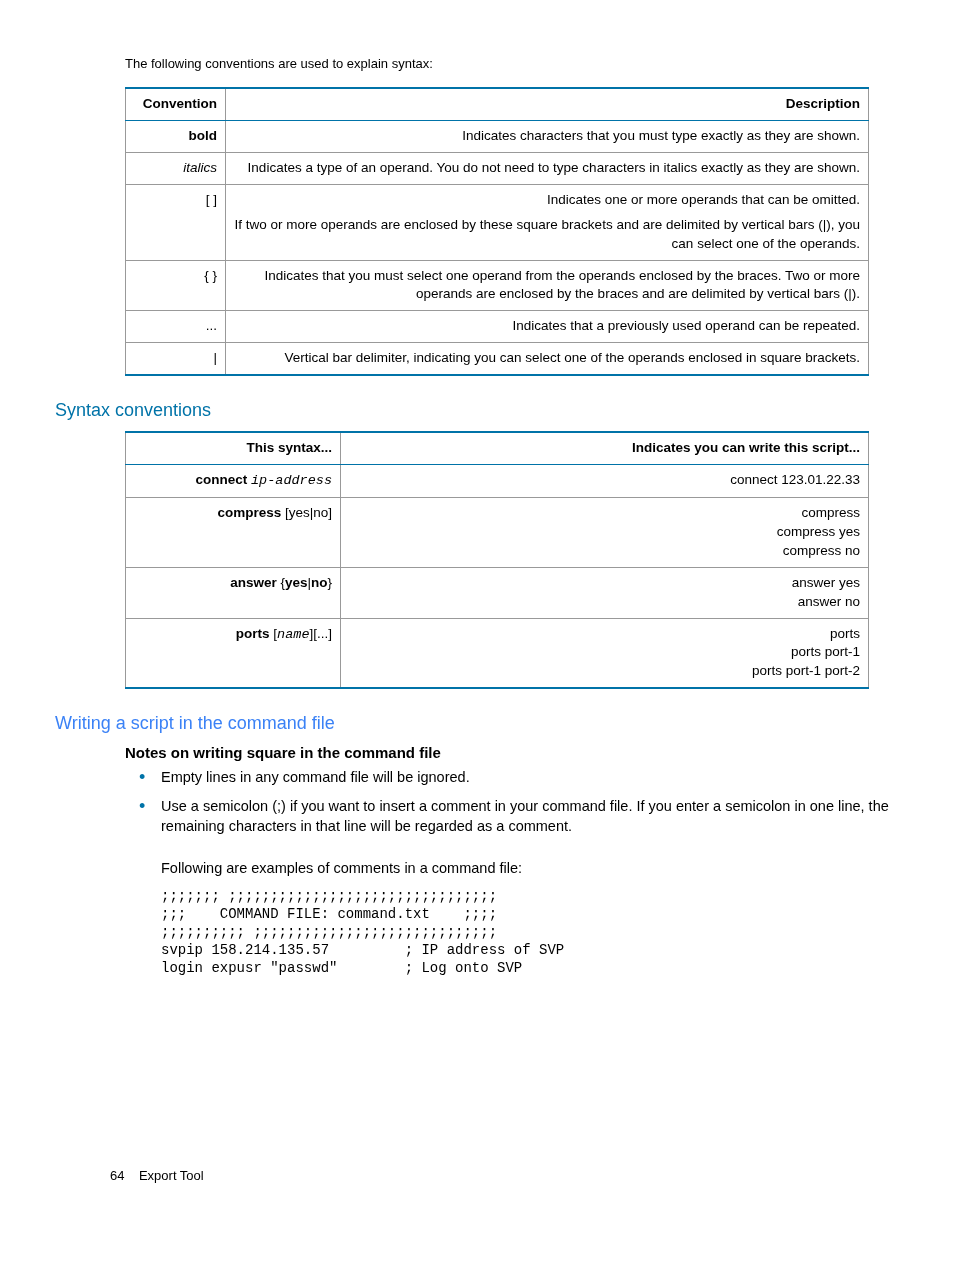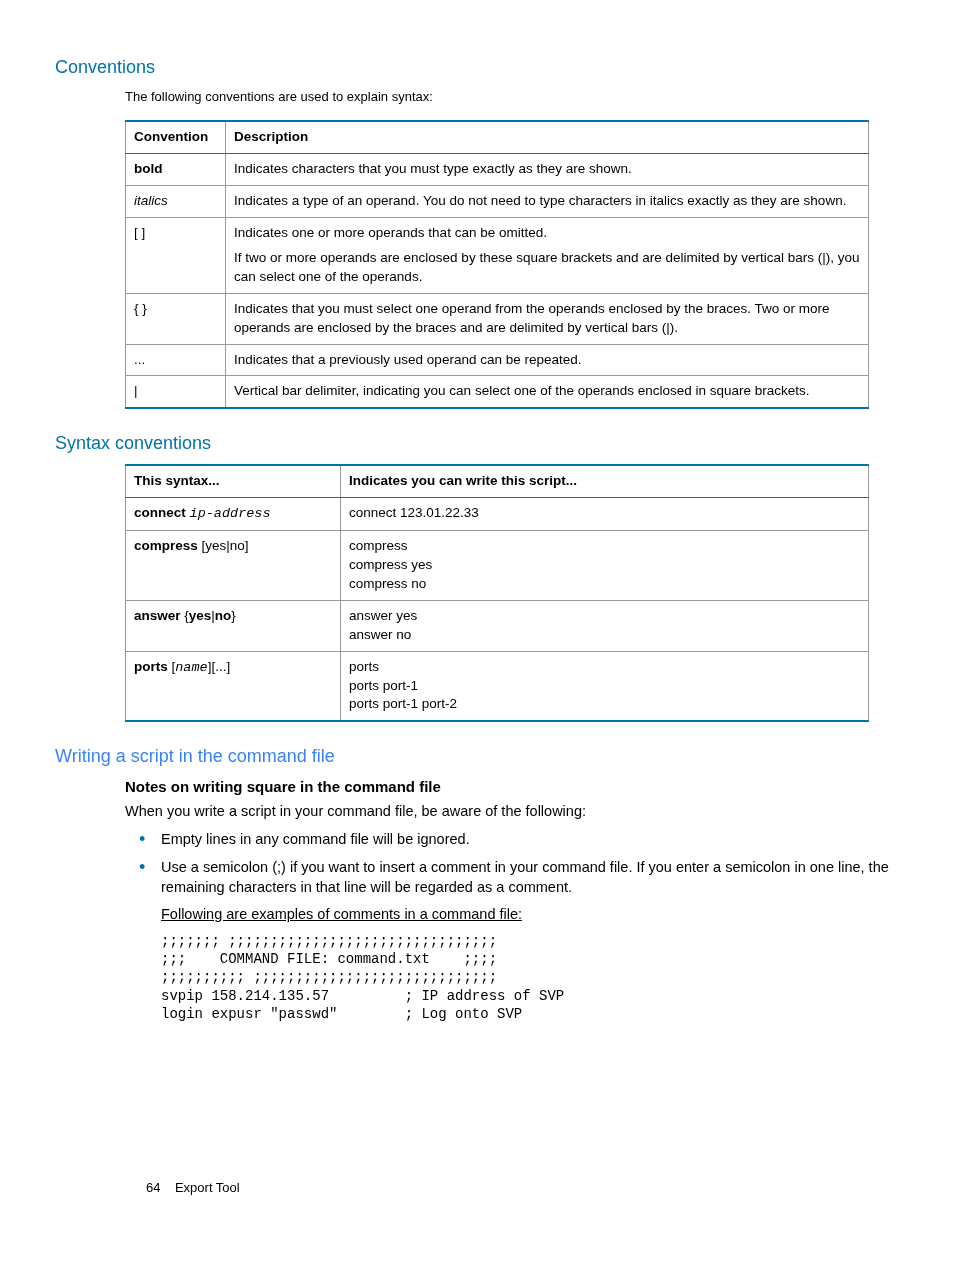--- a/index.html
+++ b/index.html
@@ -25,21 +25,21 @@
   }
   table {
     border-collapse: collapse;
     width: 744px;
     margin-left: 70px;
     margin-bottom: 22px;
   }
   table th, table td {
     border: 1px solid #999;
     padding: 6px 8px;
-    text-align: left;
+    text-align: right;
     vertical-align: top;
     font-size: 13.5px;
   }
   table th {
     border-top: 2px solid #0073a8;
     border-bottom: 1px solid #0073a8;
     font-weight: bold;
     background: #fff;
   }
   table tr:last-child td {
@@ -83,43 +83,41 @@
     font-size: 14.5px;
   }
   ul.bullets li::before {
     content: "•";
     color: #0073a8;
     font-size: 18px;
     position: absolute;
     left: 14px;
     top: -2px;
   }
-  .follow-text { margin-top: 6px; text-decoration: underline; }
+  .follow-text { margin-top: 22px; }
   pre.code {
     font-family: "Courier New", monospace;
     font-size: 14px;
     margin-left: 106px;
     margin-top: 6px;
     white-space: pre;
     line-height: 1.3;
   }
   .footer {
     position: absolute;
-    bottom: 28px;
+    bottom: 40px;
     left: 55px;
     font-size: 13px;
-    margin-left: 36px;
   }
   .page-wrap { position: relative; min-height: 1170px; }
 </style>
 </head>
 <body>
 <div class="page-wrap">
 
-<h2 class="section">Conventions</h2>
 <p class="intro">The following conventions are used to explain syntax:</p>
 
 <table>
   <thead>
     <tr>
       <th class="col-conv">Convention</th>
       <th>Description</th>
     </tr>
   </thead>
   <tbody>
@@ -198,21 +196,20 @@
         <span class="script-line">ports</span>
         <span class="script-line">ports port-1</span>
         <span class="script-line">ports port-1 port-2</span>
       </td>
     </tr>
   </tbody>
 </table>
 
 <h3 class="subsec">Writing a script in the command file</h3>
 <p class="sub-heading">Notes on writing square in the command file</p>
-<p class="body-text">When you write a script in your command file, be aware of the following:</p>
 
 <ul class="bullets">
   <li>Empty lines in any command file will be ignored.</li>
   <li>
     <span>Use a semicolon (;) if you want to insert a comment in your command file. If you enter a semicolon in one line, the remaining characters in that line will be regarded as a comment.</span>
     <div class="follow-text">Following are examples of comments in a command file:</div>
   </li>
 </ul>
 
 <pre class="code">;;;;;;; ;;;;;;;;;;;;;;;;;;;;;;;;;;;;;;;;

